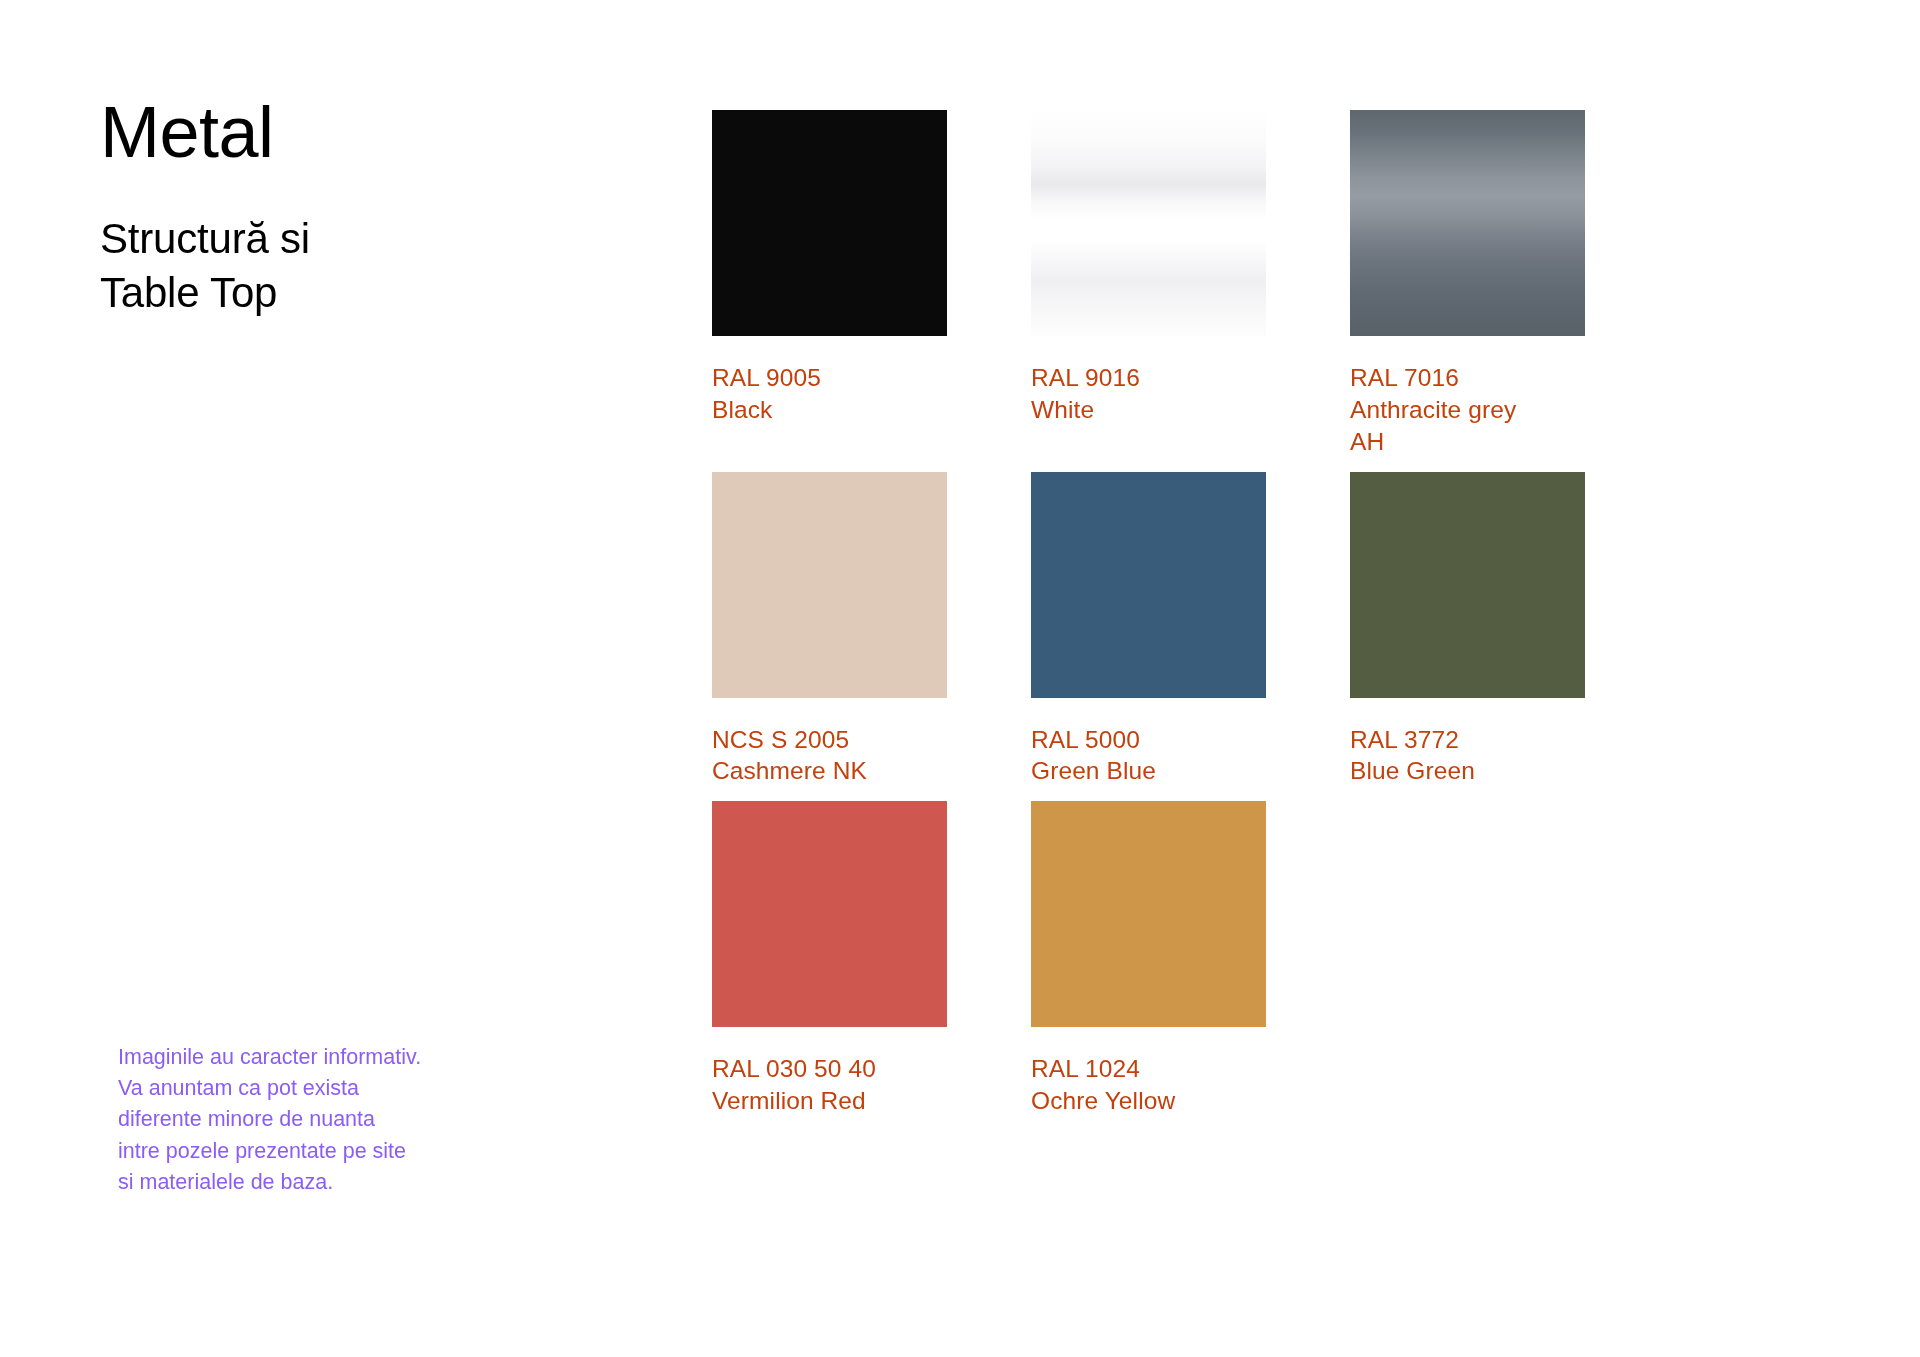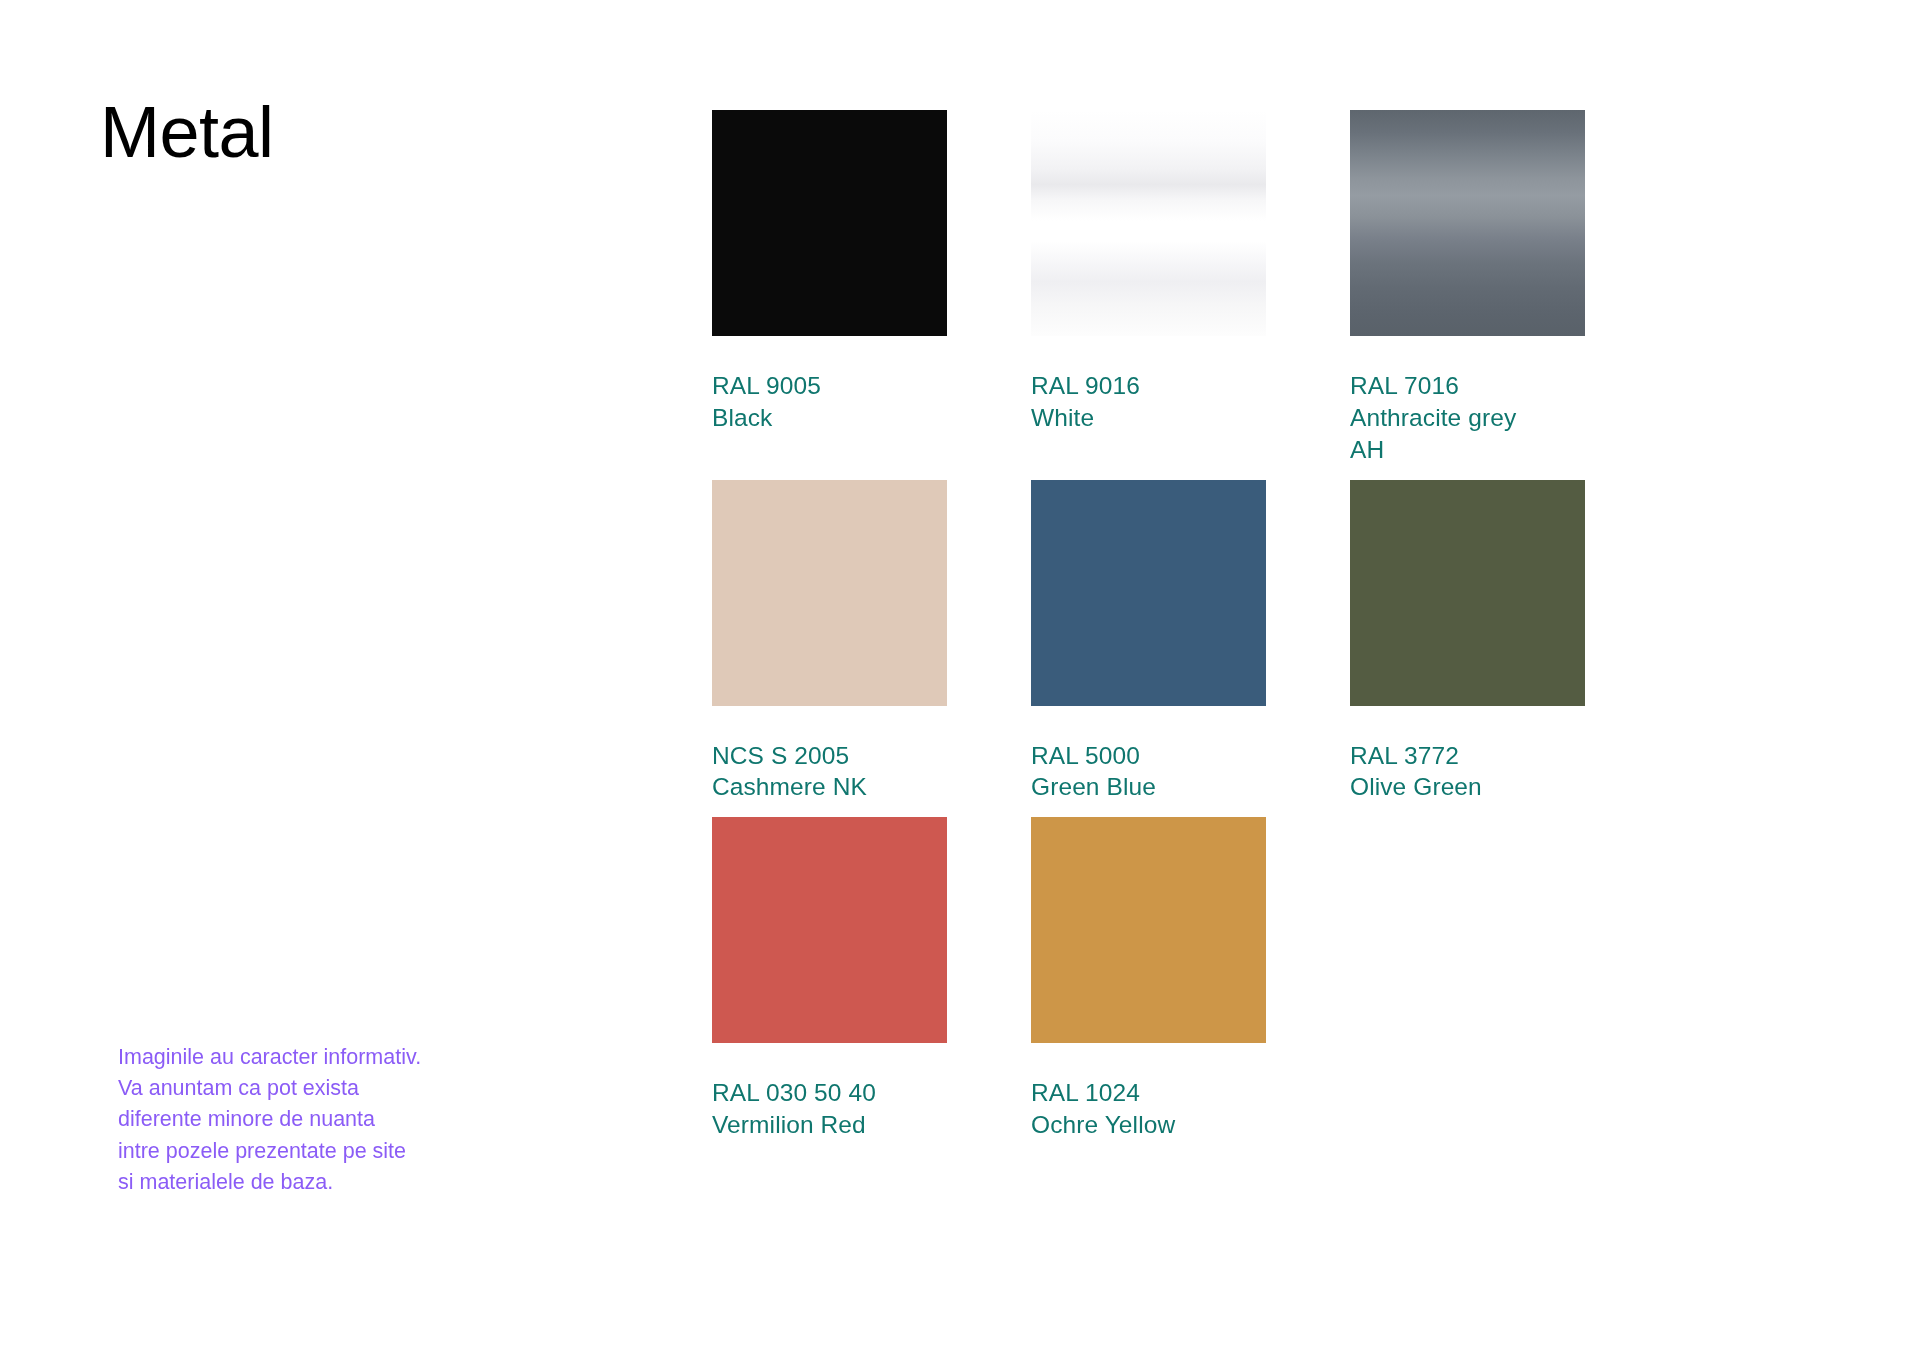--- a/index.html
+++ b/index.html
@@ -81,25 +81,25 @@
   }
 
   .swatch-chip {
     width: 235px;
     height: 226px;
     display: block;
     background: #ffffff;
   }
 
   .swatch-label {
-    margin-top: 34px;
+    margin-top: 26px;
     font-size: 24.5px;
     line-height: 1.30;
     font-weight: 400;
-    color: #0f766e;
+    color: #c2410c;
     letter-spacing: 0.1px;
   }
 
   .swatch-code {
     display: block;
   }
 
   .swatch-name {
     display: block;
     white-space: pre-line;
@@ -140,20 +140,22 @@
     );
   }
 </style>
 </head>
 <body>
 
 <div class="page">
 
   <div class="left-col">
     <h1 class="page-title">Metal</h1>
+    <h2 class="page-subtitle">Structură si
+Table Top</h2>
   </div>
 
   <p class="disclaimer">Imaginile au caracter informativ.
 Va anuntam ca pot exista
 diferente minore de nuanta
 intre pozele prezentate pe site
 si materialele de baza.</p>
 
   <div class="swatch-grid">
       <div class="swatch-cell">
@@ -189,21 +191,21 @@
         <div class="swatch-chip fill-solid" style="background: rgb(58, 92, 123);"></div>
         <div class="swatch-label">
           <span class="swatch-code">RAL 5000</span>
           <span class="swatch-name">Green Blue</span>
         </div>
       </div>
       <div class="swatch-cell">
         <div class="swatch-chip fill-solid" style="background: rgb(84, 92, 66);"></div>
         <div class="swatch-label">
           <span class="swatch-code">RAL 3772</span>
-          <span class="swatch-name">Olive Green</span>
+          <span class="swatch-name">Blue Green</span>
         </div>
       </div>
       <div class="swatch-cell">
         <div class="swatch-chip fill-solid" style="background: rgb(206, 88, 80);"></div>
         <div class="swatch-label">
           <span class="swatch-code">RAL 030 50 40</span>
           <span class="swatch-name">Vermilion Red</span>
         </div>
       </div>
       <div class="swatch-cell">

